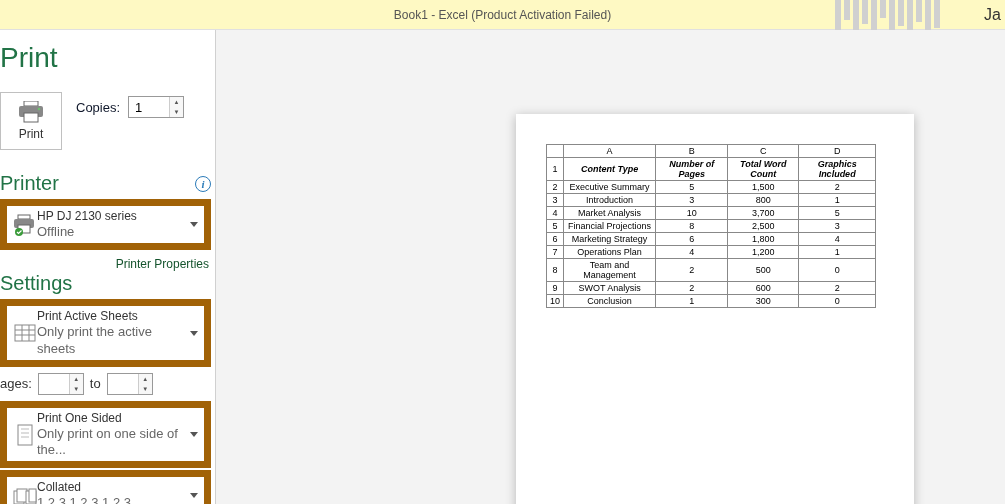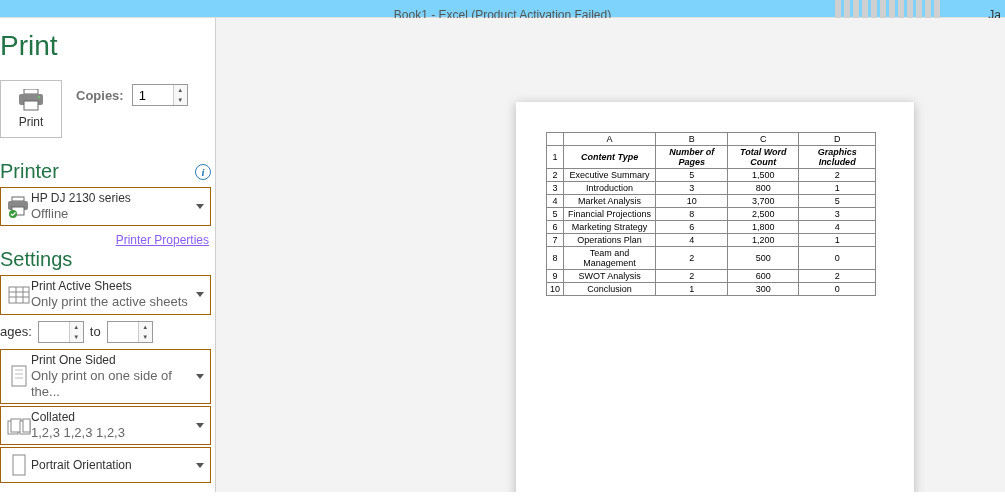--- a/index.html
+++ b/index.html
@@ -1,41 +1,41 @@
 <!DOCTYPE html>
 <html><head>
 <meta charset="utf-8">
 <style>
   * { box-sizing: border-box; margin: 0; padding: 0; font-family: "Segoe UI", sans-serif; }
   body { background: #fff; width: 1005px; height: 504px; overflow: hidden; position: relative; }
 
   .titlebar {
-    height: 18px;
-    background: #7dd3fc;
+    height: 30px;
+    background: #fef9c3;
     border-bottom: 1px solid #e0e0e0;
     position: relative;
     font-size: 12px;
     color: #555;
     text-align: center;
     line-height: 30px;
   }
   .titlebar .stripes {
     position: absolute;
     right: 30px; top: 0;
     height: 42px; width: 140px;
     display: flex;
     gap: 3px;
     align-items: flex-start;
   }
   .titlebar .stripes span {
     display: inline-block;
     width: 6px;
     background: #d0d0d0;
   }
-  .titlebar .user { position: absolute; right: 4px; top: 0; font-size: 12px; color: #333; }
+  .titlebar .user { position: absolute; right: 4px; top: 0; font-size: 16px; color: #333; }
 
   .main { display: flex; height: calc(100% - 30px); }
 
   .left-panel {
     width: 215px;
     padding: 8px 4px 0 0;
     background: #fff;
     overflow: hidden;
   }
 
@@ -52,21 +52,21 @@
     width: 62px; height: 58px;
     border: 1px solid #c0c0c0;
     display: flex; flex-direction: column;
     align-items: center; justify-content: center;
     gap: 4px;
     cursor: pointer;
   }
   .print-button .plabel { font-size: 12px; color: #333; }
 
   .copies-wrap { display: flex; align-items: center; gap: 8px; margin-top: 4px; }
-  .copies-label { font-size: 13px; color: #737373; font-weight: bold; }
+  .copies-label { font-size: 13px; color: #0f172a; }
   .spinner {
     display: inline-flex;
     border: 1px solid #999;
     height: 22px;
     align-items: stretch;
   }
   .spinner input {
     border: none; width: 40px; padding: 0 6px; font-size: 13px; outline: none;
   }
   .spinner .spin-btns {
@@ -88,39 +88,39 @@
     font-size: 20px; font-weight: 400; color: #217346;
   }
   .info-icon {
     width: 16px; height: 16px; border-radius: 50%; border: 1.5px solid #2b7bb9;
     color: #2b7bb9; font-size: 11px; font-weight: bold;
     display: flex; align-items: center; justify-content: center;
     font-style: italic; font-family: Georgia, serif;
   }
 
   .dropdown {
-    border: 1px solid #a16207;
+    border: 7px solid #a16207;
     background: #fff;
     display: flex; align-items: center;
     padding: 3px 6px;
     cursor: pointer;
     position: relative;
     min-height: 36px;
     margin-bottom: 2px;
   }
   .dropdown .dd-icon { width: 24px; display: flex; align-items: center; justify-content: center; }
   .dropdown .dd-text { flex: 1; font-size: 12px; color: #333; line-height: 1.25; }
   .dropdown .dd-text .sub { color: #666; font-size: 13px; }
   .dropdown .caret {
     width: 0; height: 0; border-left: 4px solid transparent; border-right: 4px solid transparent;
     border-top: 5px solid #555; margin-left: 4px;
   }
 
   .link-row { text-align: right; margin: 4px 2px 0 0; }
-  .link-row a { color: #8b5cf6; font-size: 12px; text-decoration: underline; cursor: pointer; }
+  .link-row a { color: #14532d; font-size: 12px; cursor: pointer; }
 
   .pages-row {
     display: flex; align-items: center; gap: 6px;
     font-size: 13px; color: #333; margin: 6px 0 6px 0;
   }
 
   .preview-area {
     flex: 1;
     background: #f3f3f3;
     border-left: 1px solid #d0d0d0;

